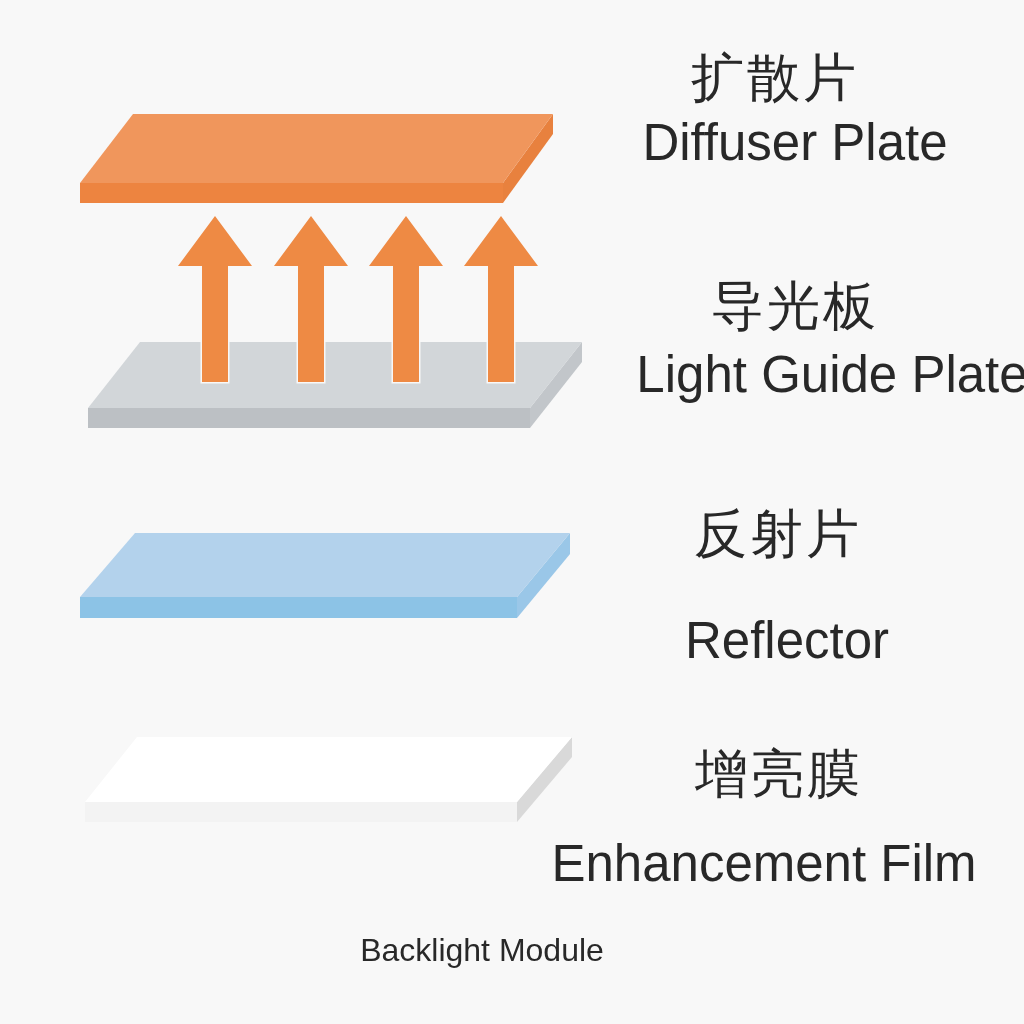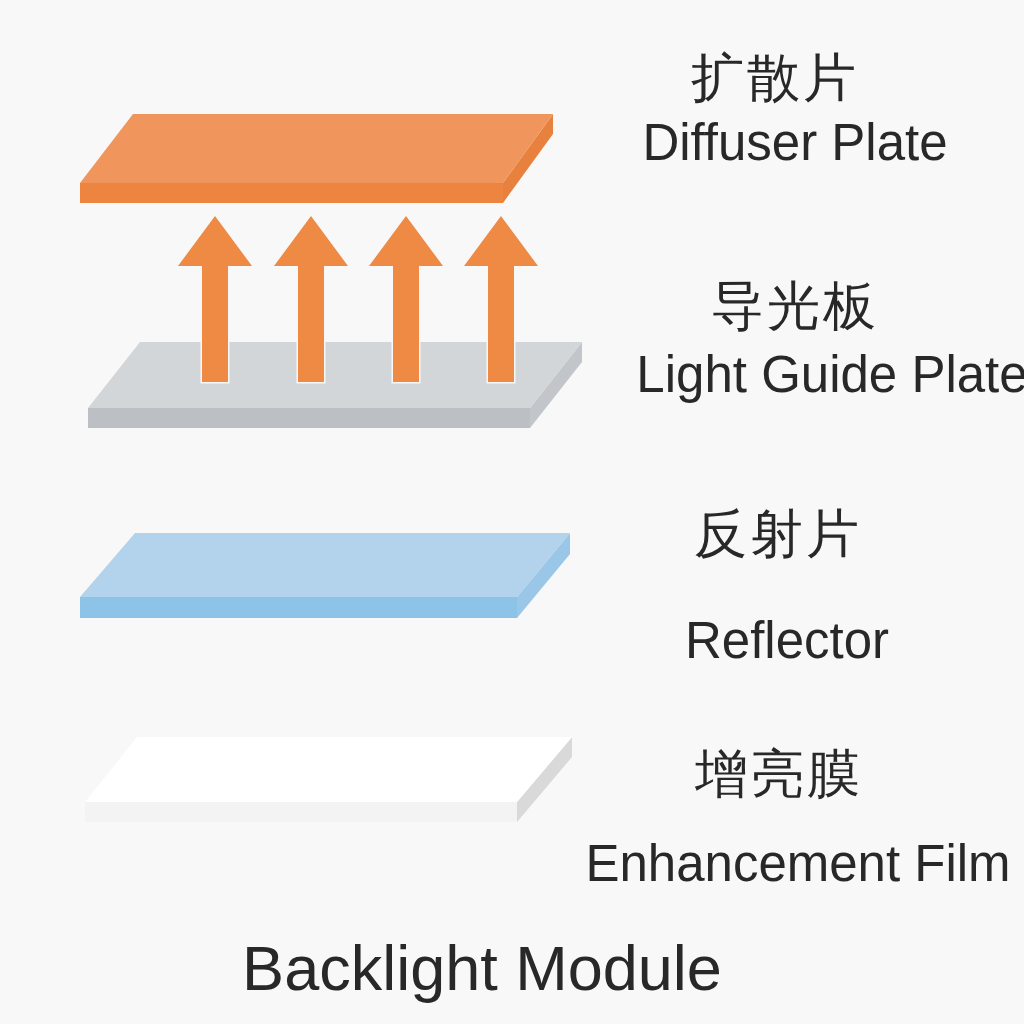--- a/index.html
+++ b/index.html
@@ -40,35 +40,35 @@
   }
   .label-en {
     font-size: 51px;
     font-weight: 400;
   }
   .diagram-title {
     position: absolute;
     transform: translateX(-50%);
     left: 482px;
     top: 932px;
-    font-size: 63px;
+    font-size: 32px;
     font-weight: 500;
     color: #282828;
     white-space: nowrap;
   }
   
   .pos-zh1 { left: 775px; top: 48px; }
   .pos-en1 { left: 795px; top: 114px; }
   .pos-zh2 { left: 795px; top: 276px; }
   .pos-en2 { left: 832px; top: 346px; }
   .pos-zh3 { left: 778px; top: 504px; }
   .pos-en3 { left: 787px; top: 575px; margin-top: 37px; }
   .pos-zh4 { left: 779px; top: 744px; }
   .pos-en4a { left: 770px; top: 785px; }
-  .pos-en4b { left: 798px; top: 835px; }
+  .pos-en4b { left: 764px; top: 835px; }
 </style>
 </head>
 <body>
 
 <div class="stage">
 
   <svg class="diagram-svg" viewBox="0 0 1024 1024" xmlns="http://www.w3.org/2000/svg">
 
     <g>
       <polygon points="553,114 503,183 503,203 553,134" fill="#e8813e"></polygon>

